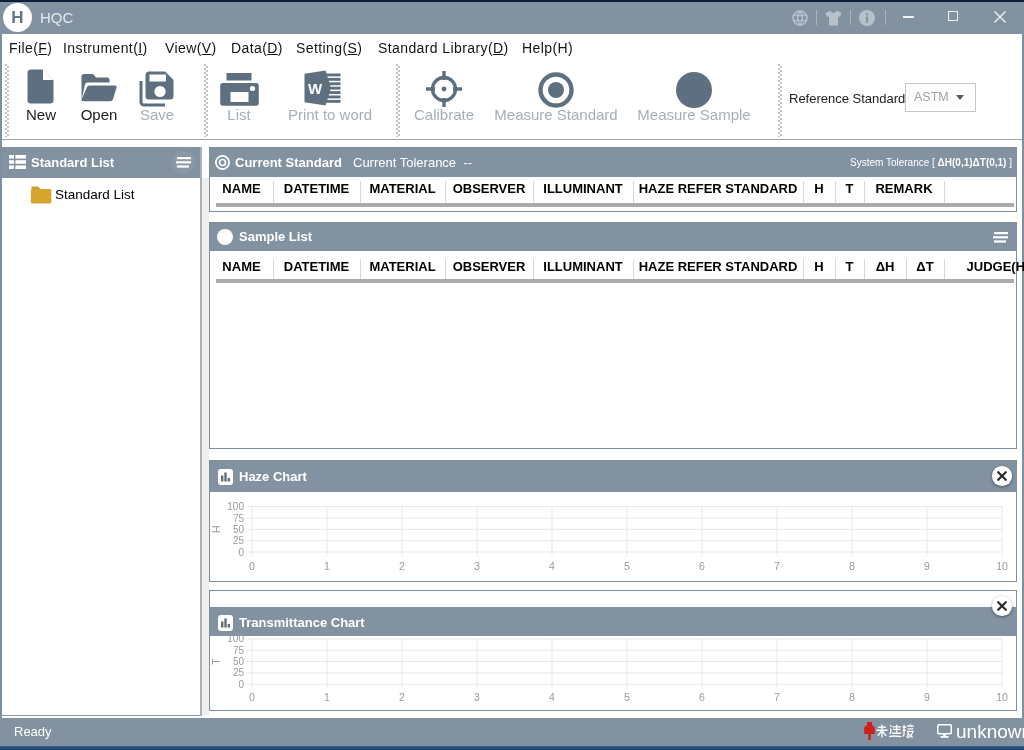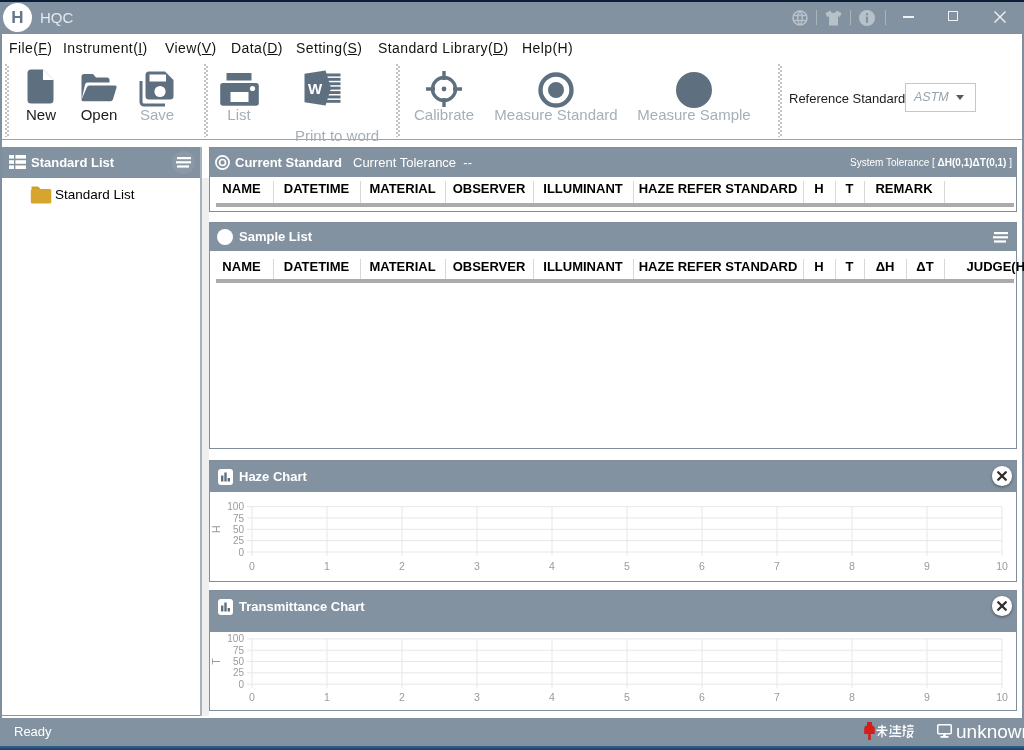--- a/index.html
+++ b/index.html
@@ -110,27 +110,27 @@
   <circle cx="18" cy="18" r="15.5" fill="none" stroke="#5e7080" stroke-width="4.4"></circle>
   <circle cx="18" cy="18" r="8" fill="#5e7080"></circle>
 </svg>
 <svg class="abs" style="left:676px;top:72px;" width="36" height="36" viewBox="0 0 36 36">
   <circle cx="18" cy="18" r="18" fill="#5e7080"></circle>
 </svg>
 <div class="tlabel en" style="left:11px;width:60px;">New</div>
 <div class="tlabel en" style="left:69px;width:60px;">Open</div>
 <div class="tlabel dis" style="left:127px;width:60px;">Save</div>
 <div class="tlabel dis" style="left:209px;width:60px;">List</div>
-<div class="tlabel dis" style="left:277px;width:120px;margin-top:21px;">Print to word</div>
+<div class="tlabel dis" style="left:270px;width:120px;">Print to word</div>
 <div class="tlabel dis" style="left:394px;width:100px;">Calibrate</div>
 <div class="tlabel dis" style="left:486px;width:140px;">Measure Standard</div>
 <div class="tlabel dis" style="left:624px;width:140px;">Measure Sample</div>
 <div class="abs en" style="left:789px;top:91px;font-size:13px;">Reference Standard</div>
 <div class="abs" style="left:905px;top:83px;width:69px;height:27px;border:1px solid #c6c6c6;background:#fff;"></div>
-<div class="abs" style="left:914px;top:90px;font-size:12.5px;color:#9aa3ab;font-style:italic;">ASTM</div>
+<div class="abs" style="left:914px;top:90px;font-size:12.5px;color:#9aa3ab;">ASTM</div>
 <div class="abs" style="left:956px;top:95px;width:0;height:0;border-left:4.5px solid transparent;border-right:4.5px solid transparent;border-top:5.5px solid #5a5a5a;"></div>
 
 <div class="bar" style="left:2px;top:147px;width:198px;height:31px;"></div>
 <svg class="abs" style="left:9px;top:155px;" width="17" height="14" viewBox="0 0 17 14">
   <g fill="#fff">
     <rect x="0" y="0" width="5" height="3.6"></rect>
       <rect x="6.4" y="0" width="10.6" height="3.6"></rect>
     <rect x="0" y="5.2" width="5" height="3.6"></rect>
       <rect x="6.4" y="5.2" width="10.6" height="3.6"></rect>
     <rect x="0" y="10.4" width="5" height="3.6"></rect>
@@ -268,21 +268,21 @@
     <text x="793" y="77.5" font-size="10.5" fill="#9a9a9a" text-anchor="middle" font-family="Liberation Sans,sans-serif">10</text>
     <text x="11" y="37.3" font-size="10.5" fill="#9a9a9a" text-anchor="middle" font-family="Liberation Sans,sans-serif" transform="rotate(-90 11 37.3)">H</text>
     </svg>
   </div>
   <div class="abs" style="left:782px;top:5px;width:19.5px;height:19.5px;border-radius:50%;background:#fff;box-shadow:0 1px 3px rgba(0,0,0,0.45);"></div>
   <svg class="abs" style="left:782px;top:5px;" width="20" height="20" viewBox="0 0 20 20">
       <path d="M6.2,6.2 L13.8,13.8 M13.8,6.2 L6.2,13.8" stroke="#2e2e2e" stroke-width="2.3" stroke-linecap="round"></path>
     </svg>
 </div>
 <div class="panel" style="left:209px;top:590px;width:806px;height:119px;">
-  <div class="bar" style="left:0;top:0;width:806px;height:41px;">
+  <div class="bar" style="left:0;top:16px;width:806px;height:29px;">
     <svg class="abs" style="left:8px;top:8px;" width="15" height="16" viewBox="0 0 15 16">
       <rect x="0" y="0" width="15" height="16" rx="3" fill="#fff"></rect>
       <rect x="3" y="6.5" width="2.4" height="6" fill="#5e7080"></rect>
       <rect x="6.3" y="3.5" width="2.4" height="9" fill="#5e7080"></rect>
       <rect x="9.6" y="9" width="2.4" height="3.5" fill="#5e7080"></rect>
     </svg>
     <div class="abs bartitle" style="left:29px;top:0;height:31px;line-height:31px;">Transmittance Chart</div>
   </div>
   <div class="abs" style="left:-1px;top:31px;">
     <svg width="806" height="88" viewBox="0 0 806 88" style="display:block;">

